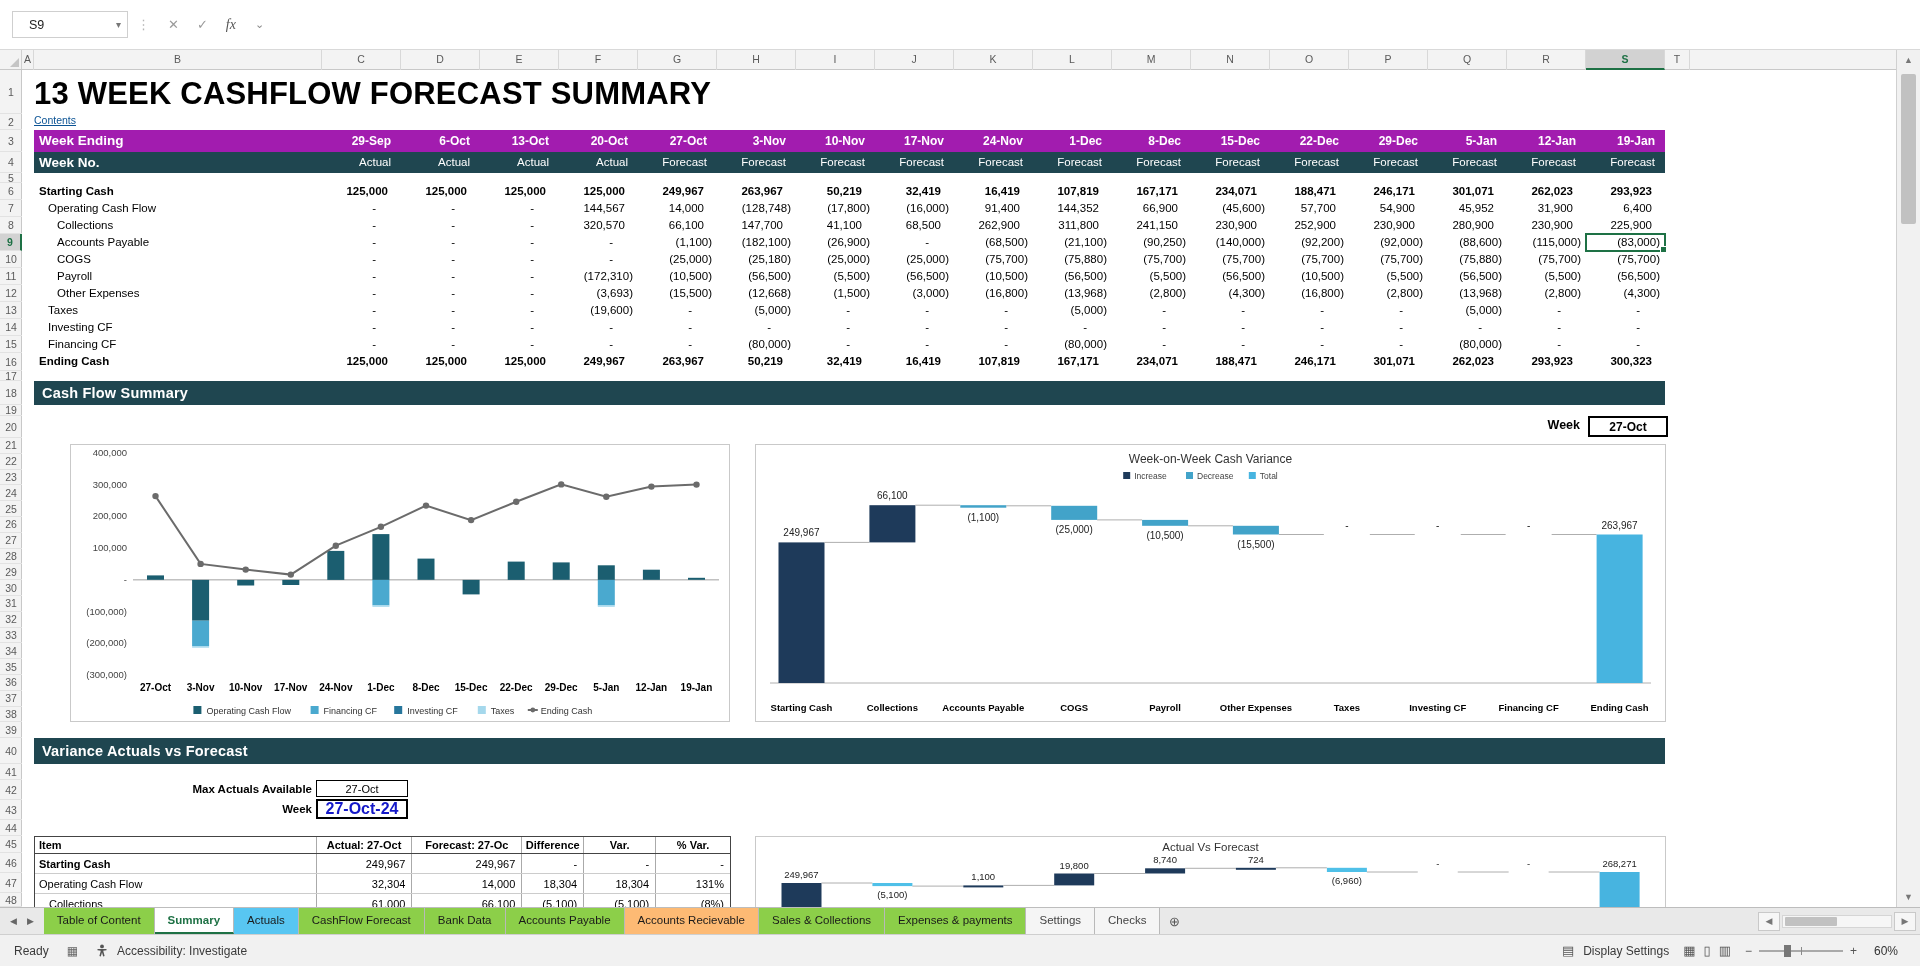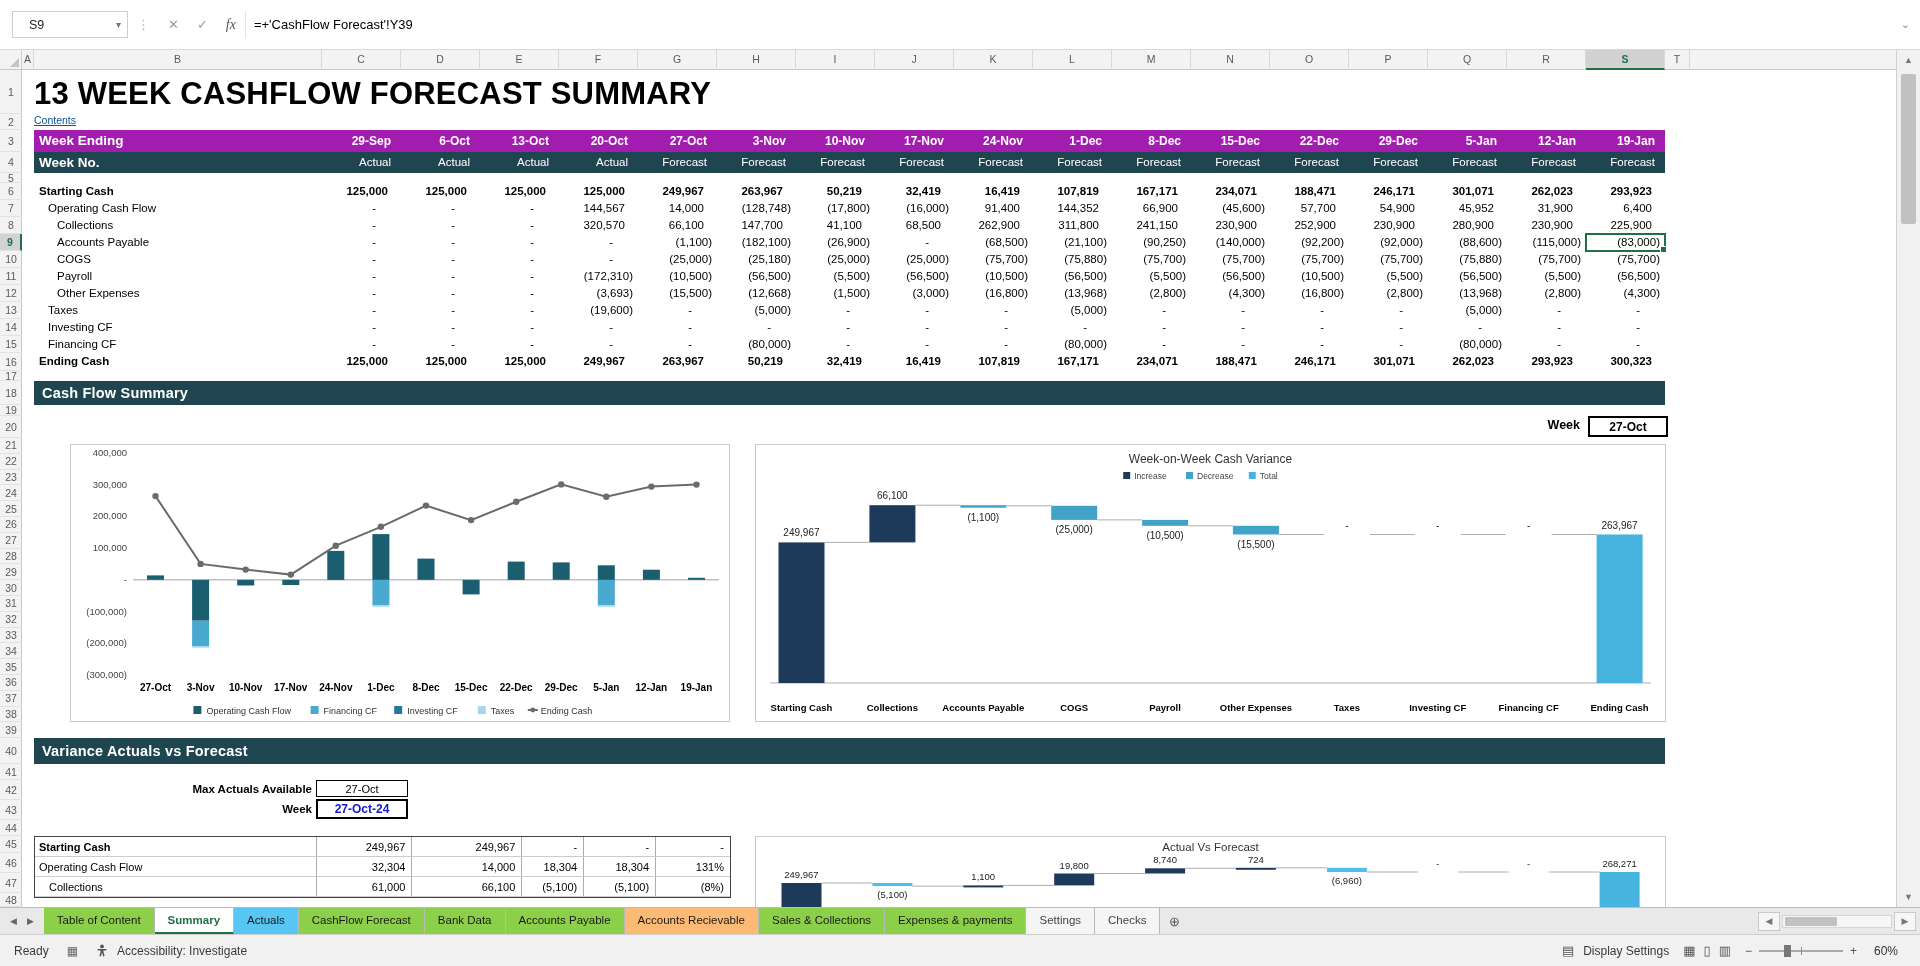--- a/index.html
+++ b/index.html
@@ -58,21 +58,21 @@
 
   .chartbox{position:absolute;background:#fff;border:1px solid #c9c9c9;}
   .chart-left{left:70px;top:444px;width:660px;height:278px;}
   .chart-right{left:755px;top:444px;width:911px;height:278px;}
   .chart-bottom{left:755px;top:836px;width:911px;height:78px;overflow:hidden;}
   svg text{font-family:"Liberation Sans",sans-serif;}
 
   .ctl-label{position:absolute;left:100px;width:212px;text-align:right;font-size:11.5px;font-weight:bold;line-height:17px;}
   .ctl-box{position:absolute;left:316px;width:92px;background:#fff;display:flex;align-items:center;justify-content:center;font-size:11px;}
   .max-label{top:781px;} .max-box{top:780px;height:17px;border:1px solid #000;}
-  .wk-label{top:801px;} .wk-box{top:799px;height:20px;border:2px solid #000;color:#1418c8;font-weight:bold;font-size:12px;}
+  .wk-label{top:801px;} .wk-box{top:799px;height:20px;border:2px solid #000;color:#1418c8;font-weight:bold;font-size:16px;}
 
   .vtable{position:absolute;left:34px;top:836px;width:697px;border:1px solid #444;background:#fff;}
   .v-row{display:flex;height:20px;line-height:20px;border-bottom:1px solid #ccc;}
   .v-hdr{height:17px;line-height:17px;border-bottom:1px solid #444;font-weight:bold;}
   .v-cell{font-size:11px;border-right:1px solid #aaa;white-space:nowrap;overflow:hidden;}
   .v-cell:last-child{border-right:none;}
   .v-hdr .v-cell{text-align:center;}
   .v-hdr .v-cell.vi{text-align:left;padding-left:4px;}
   .vnum{text-align:right;padding-right:6px;}
   .b2{font-weight:bold;}
@@ -119,23 +119,20 @@
 
   <div class="fbar">
     <div class="namebox">
       <span>S9</span>
       <span class="nb-arrow">▾</span>
     </div>
     <span class="fb-sep">⋮</span>
     <span class="fb-btn">✕</span>
     <span class="fb-btn">✓</span>
     <span class="fb-btn fx">fx</span>
-    <div class="fb-input">
-      <span>=+'CashFlow Forecast'!Y39</span>
-    </div>
     <span class="fb-expand">⌄</span>
   </div>
 
   <div class="colhdr">
     <div class="corner"></div>
   <div class="col-cell" style="left: 22px; width: 12px;">A</div>
       <div class="col-cell" style="left: 34px; width: 288px;">B</div>
       <div class="col-cell" style="left: 322px; width: 79px;">C</div>
       <div class="col-cell" style="left: 401px; width: 79px;">D</div>
       <div class="col-cell" style="left: 480px; width: 79px;">E</div>
@@ -599,20 +596,28 @@
         </svg>
     </div>
 
     <div class="banner banner2">Variance Actuals vs Forecast</div>
     <div class="ctl-label max-label">Max Actuals Available</div>
     <div class="ctl-box max-box">27-Oct</div>
     <div class="ctl-label wk-label">Week</div>
     <div class="ctl-box wk-box">27-Oct-24</div>
 
     <div class="vtable">
+        <div class="v-row v-hdr">
+          <div class="v-cell vi" style="width:282px">Item</div>
+          <div class="v-cell" style="width:96px">Actual: 27-Oct</div>
+          <div class="v-cell" style="width:110px">Forecast: 27-Oc</div>
+          <div class="v-cell" style="width:62px">Difference</div>
+          <div class="v-cell" style="width:72px">Var.</div>
+          <div class="v-cell" style="width:74px">% Var.</div>
+        </div>
         <div class="v-row">
           <div class="v-cell vi b2" style="width:282px;padding-left:4px">Starting Cash</div>
           <div class="v-cell vnum" style="width:96px">249,967</div>
           <div class="v-cell vnum" style="width:110px">249,967</div>
           <div class="v-cell vnum" style="width:62px">-</div>
           <div class="v-cell vnum" style="width:72px">-</div>
           <div class="v-cell vnum" style="width:74px">-</div>
         </div>
         <div class="v-row">
           <div class="v-cell vi" style="width:282px;padding-left:4px">Operating Cash Flow</div>

